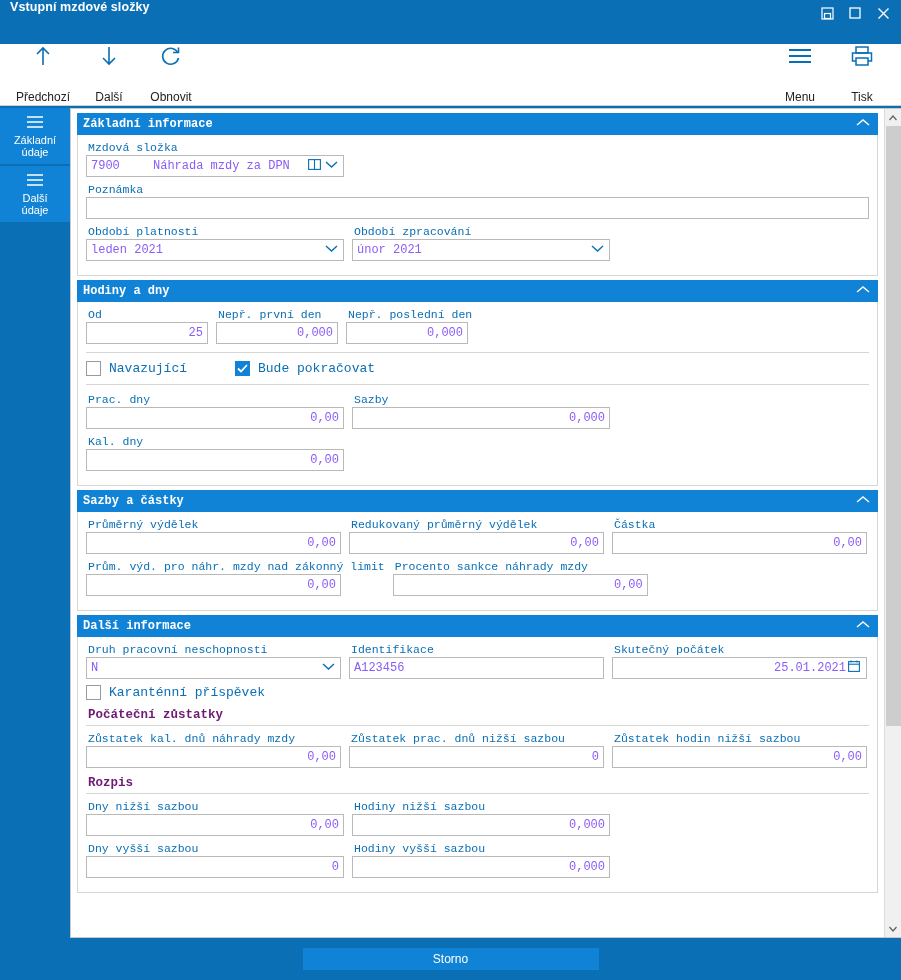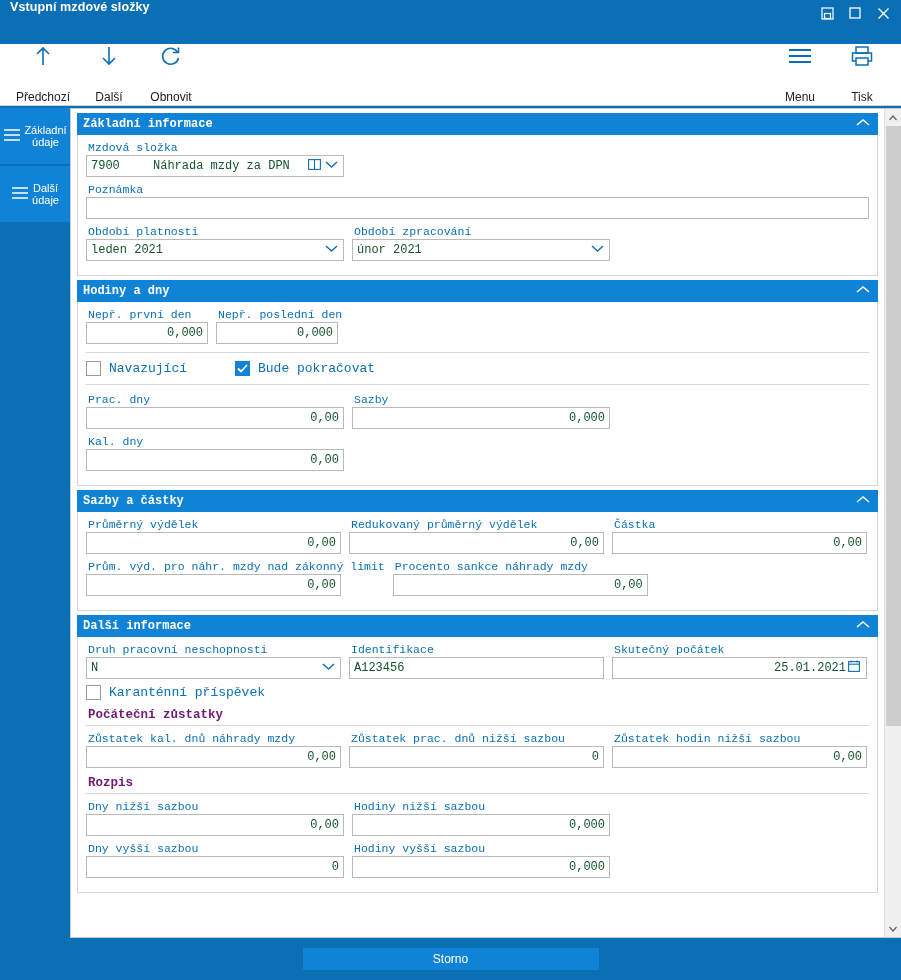--- a/index.html
+++ b/index.html
@@ -67,21 +67,21 @@
   
   .tabstrip {
     width: 70px; min-width: 70px;
     background: #0a6fb5;
     display: flex; flex-direction: column;
     align-items: stretch;
     padding-top: 2px;
   }
   .vtab {
     height: 56px;
-    display: flex; flex-direction: row;
+    display: flex; flex-direction: column;
     align-items: center; justify-content: center;
     gap: 3px;
     color: #ffffff;
     font-size: 11px;
     line-height: 12px;
     text-align: center;
     cursor: default;
     margin-bottom: 2px;
   }
   .vtab.active { background: #1183d6; }
@@ -155,21 +155,21 @@
     padding-left: 2px;
     white-space: nowrap;
   }
   .inp {
     height: 22px;
     border: 1px solid #b9b9b9;
     background: #ffffff;
     display: flex; align-items: center;
     padding: 0 4px;
     font-size: 12px;
-    color: #14532d;
+    color: #8b5cf6;
     position: relative;
     min-width: 0;
   }
   .inp .txt { flex: 1; overflow: hidden; white-space: nowrap; }
   .inp .txt.right { text-align: right; }
   .inp .code { width: 62px; flex: none; }
   .inp .dd {
     color: #0a6fb5; font-size: 11px;
     width: 16px; text-align: center; flex: none;
   }
@@ -386,20 +386,26 @@
             <span class="gh-title">Hodiny a dny</span>
             <span class="gh-collapse">
               <svg width="14" height="9" viewBox="0 0 14 9">
                   <path d="M1 7 L7 2 L13 7" stroke="#fff" stroke-width="1.4" fill="none"></path>
                 </svg>
             </span>
           </div>
           <div class="group-body">
             <div class="row">
               <div class="fld">
+                <span class="fld-lbl">Od</span>
+                <div class="inp w130">
+                  <span class="txt right">25</span>
+                </div>
+              </div>
+              <div class="fld">
                 <span class="fld-lbl">Nepř. první den</span>
                 <div class="inp w130">
                   <span class="txt right">0,000</span>
                 </div>
               </div>
               <div class="fld">
                 <span class="fld-lbl">Nepř. poslední den</span>
                 <div class="inp w130">
                   <span class="txt right">0,000</span>
                 </div>

